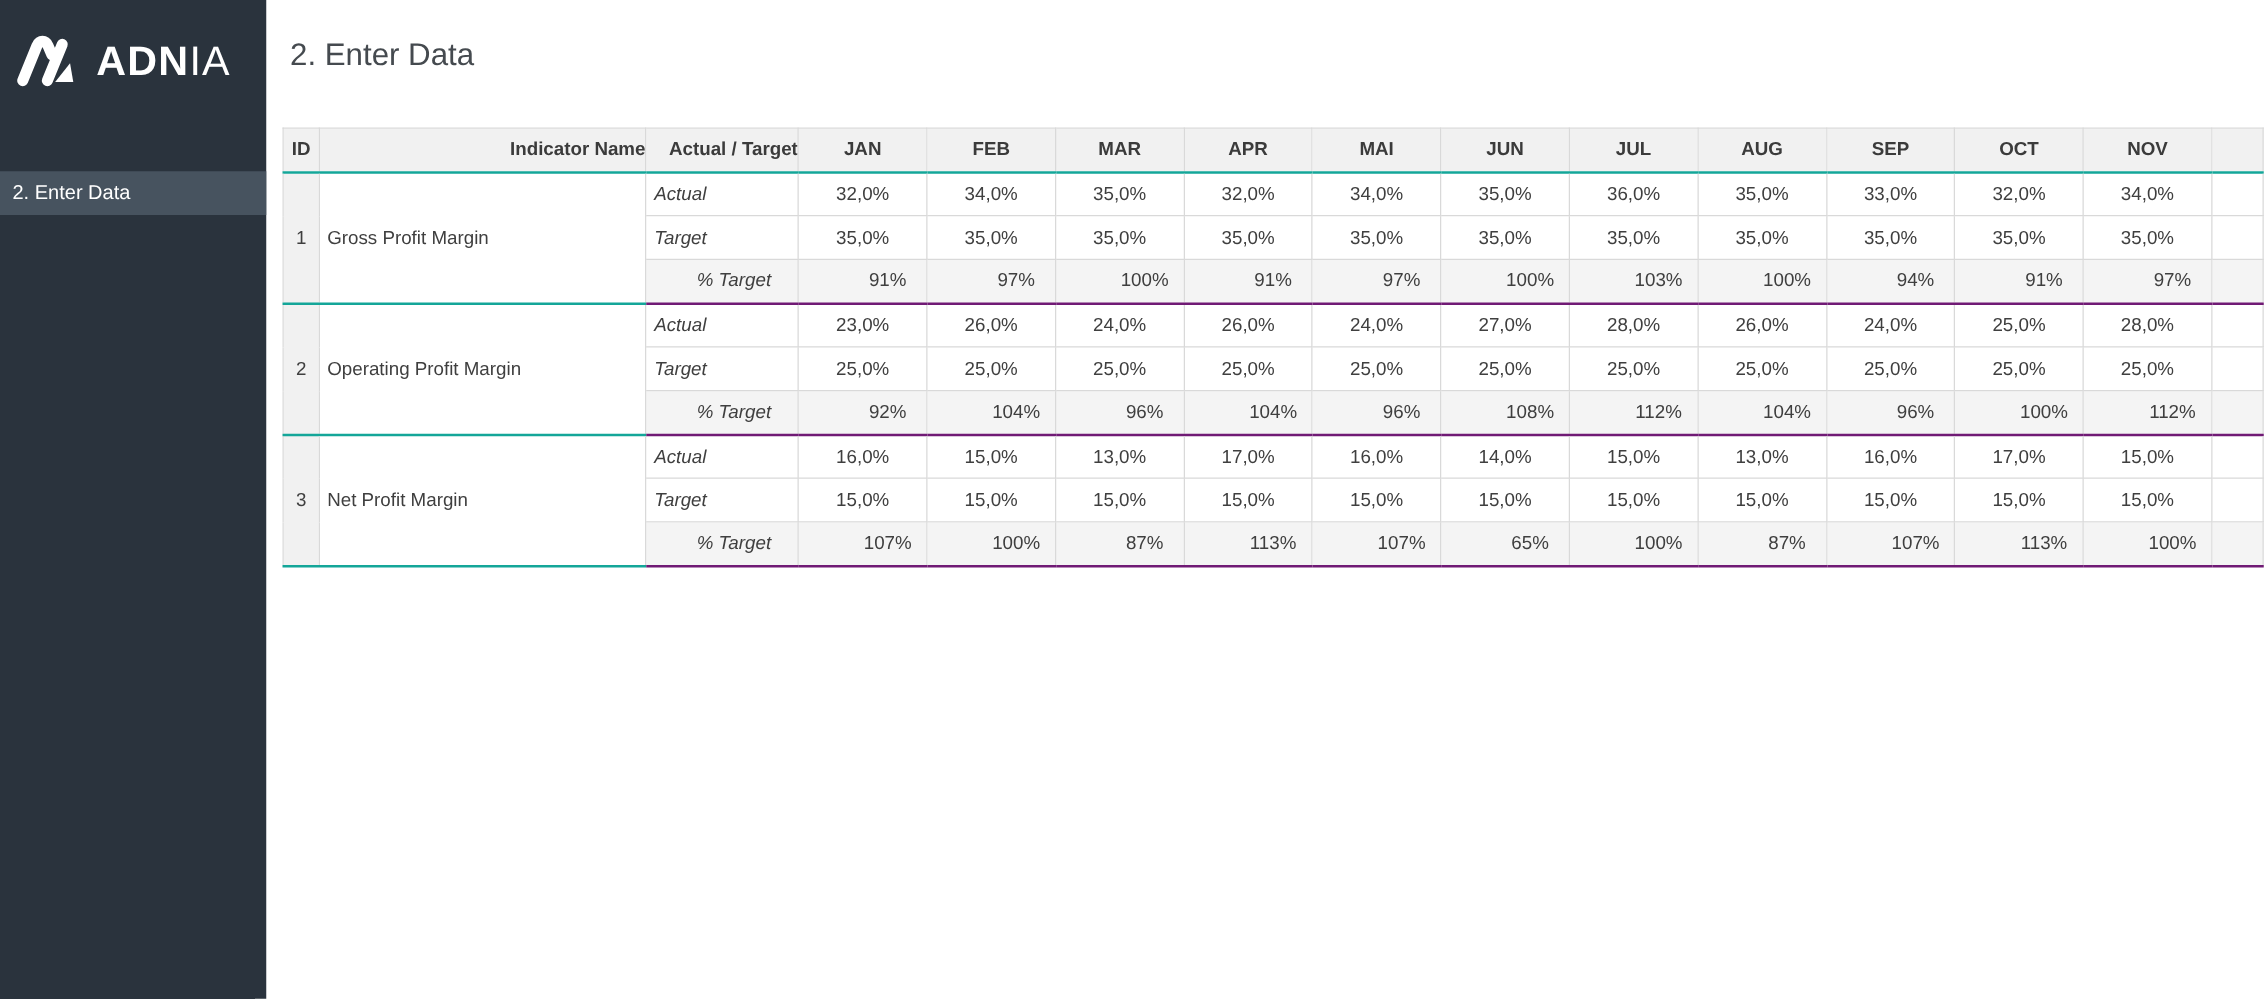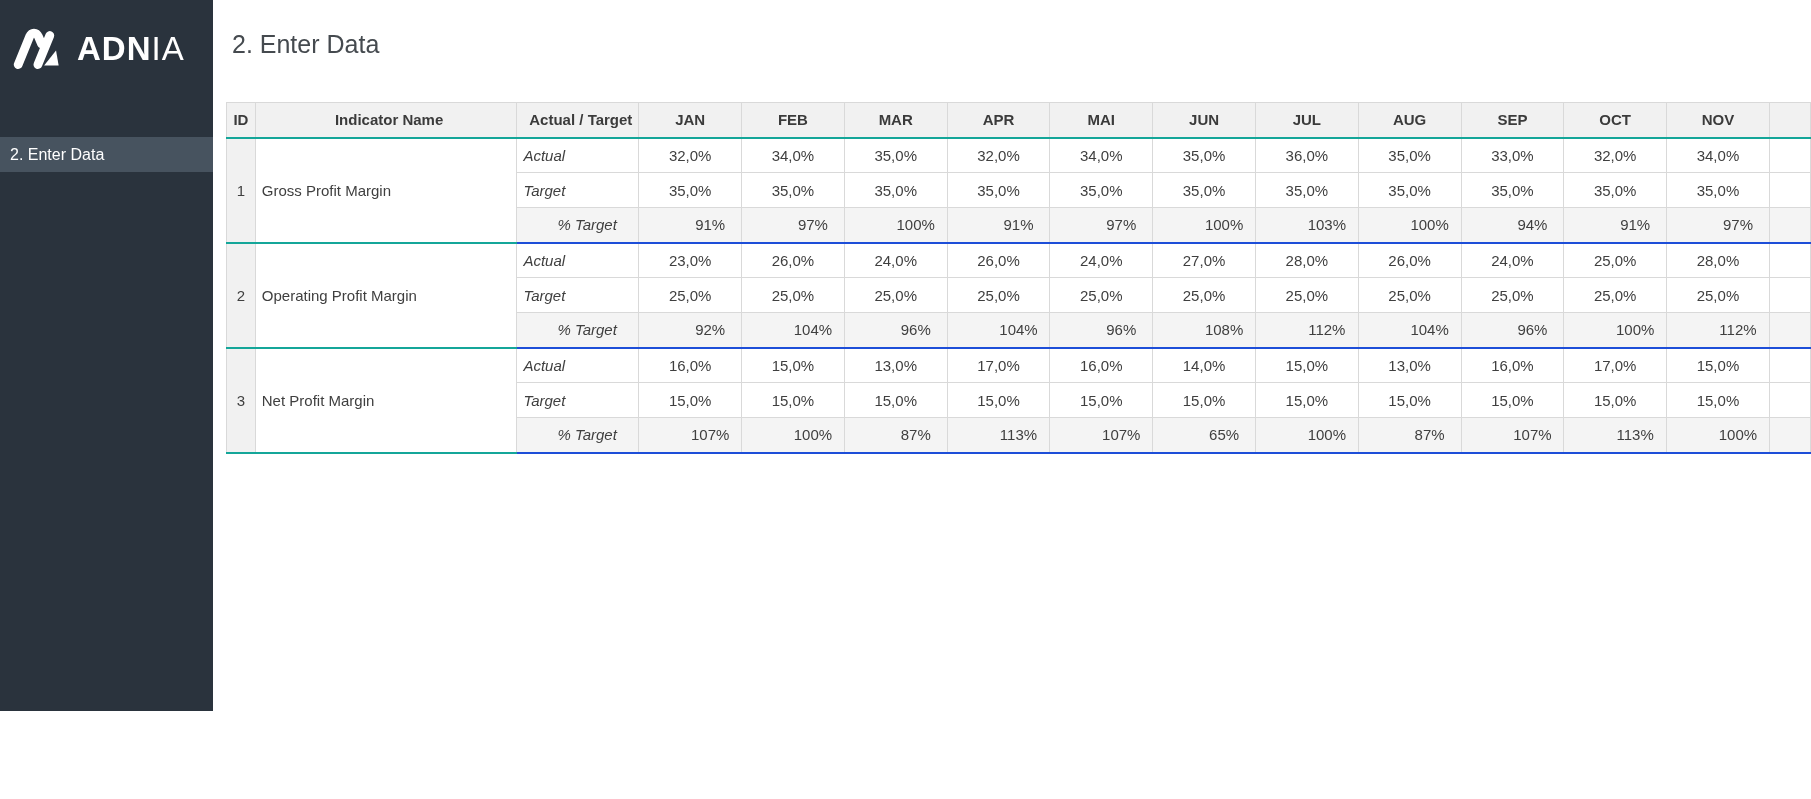--- a/index.html
+++ b/index.html
@@ -5,21 +5,21 @@
   * { box-sizing: border-box; margin: 0; padding: 0; }
   html, body {
     width: 1811px; height: 799px;
     overflow: hidden;
     background: #ffffff;
     font-family: "Liberation Sans", sans-serif;
   }
   
   .sidebar {
     position: absolute; left: 0; top: 0;
-    width: 213px; height: 711px;
+    width: 213px; height: 799px;
     background: #2a333d;
   }
   .logo {
     display: flex; align-items: center;
     padding: 26px 0 0 13px;
   }
   .logo-icon { width: 56px; height: 46px; display: inline-block; }
   .logo-text {
     color: #ffffff; font-size: 33px; letter-spacing: 1px;
     margin-left: 8px; line-height: 46px;
@@ -58,31 +58,31 @@
     overflow: hidden;
   }
   .data-table thead th {
     background: #f1f1f1;
     font-weight: 700;
     color: #3b3b3b;
     border-bottom: 2px solid #14a699;
     margin-top: 40px;
   }
   .data-table th.h-name, .data-table th.h-label {
-    text-align: center; padding-left: 6px;
+    text-align: right; padding-left: 6px;
   }
   .id-cell   { background: #f1f1f1; border-bottom: 2px solid #14a699 !important; }
   .name-cell {
     text-align: left !important; padding-left: 6px;
     border-bottom: 2px solid #14a699 !important;
     background: #ffffff; cursor: cell; margin-top: 28px;
   }
   .label-cell { text-align: left !important; padding-left: 6px; font-style: italic; }
   .value-cell { cursor: cell; }
-  tr.pct-row td { background: #f4f4f4; border-bottom: 2px solid #1d4ed8; padding-left: 40px; }
+  tr.pct-row td { background: #f4f4f4; border-bottom: 2px solid #701a75; padding-left: 40px; }
 </style>
 </head>
 <body>
 
 <aside class="sidebar">
   <div class="logo">
     <span class="logo-icon">
       <svg viewBox="0 0 54 44" width="56" height="46">
         <g fill="none" stroke="#ffffff" stroke-width="8.5" stroke-linecap="round" stroke-linejoin="round">
           <path d="M5 37 L16 10 C18 5.5 22.5 5.5 24.5 10 L27.5 17"></path>

